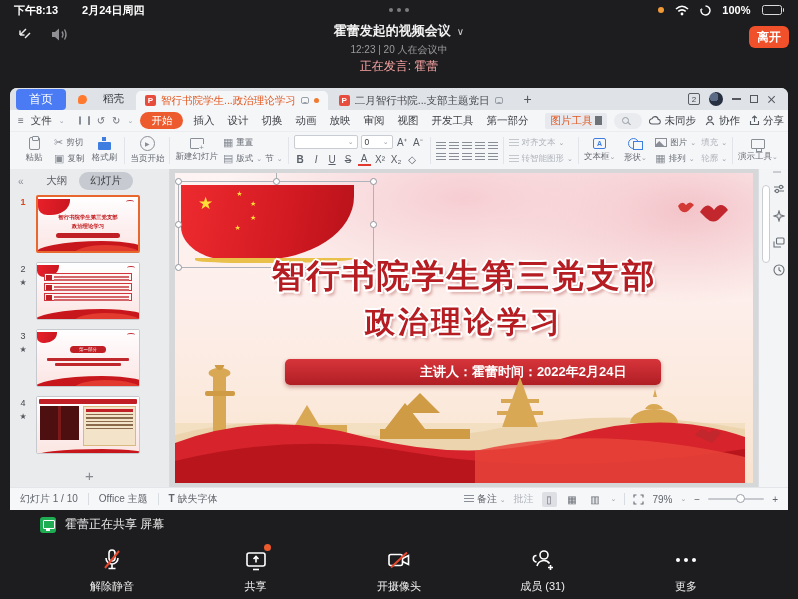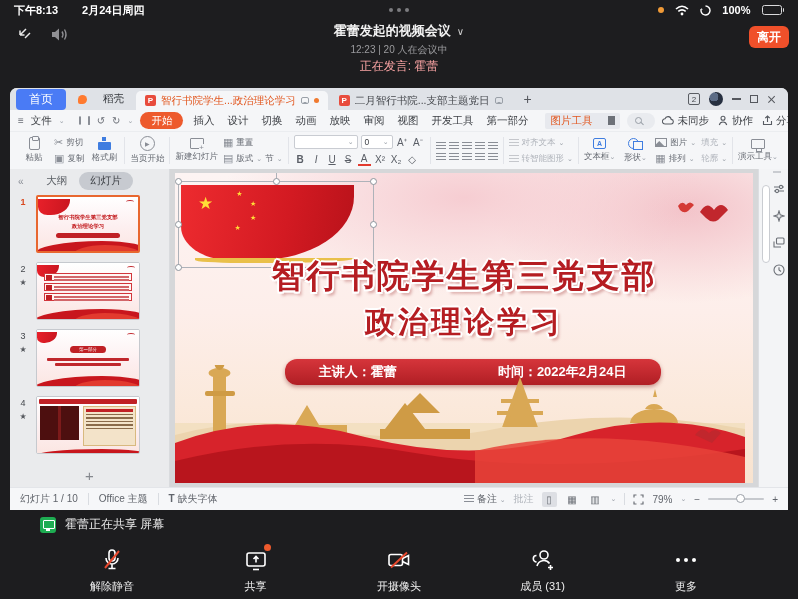--- a/index.html
+++ b/index.html
@@ -65,21 +65,21 @@
   .win-close::before { transform:rotate(45deg); } .win-close::after { transform:rotate(-45deg); }
 
   
   .wmenu { height:21px; display:flex; align-items:center; padding:0 8px; gap:7px; font-size:10.5px; color:#3c3f44; white-space:nowrap; }
   .wmenu .glyph { color:#6a6e76; font-size:10px; }
   .vdiv { width:1px; height:12px; background:#d9dce1; }
   .q-ic { width:10px; height:9px; border:1.1px solid #8a8e96; border-radius:1px; }
   .q-ic.tray { border-top:none; box-shadow:0 -3px 0 -1px #8a8e96; }
   .start-pill { background:#ed5a2d; color:#fff; padding:1.5px 11px; border-radius:10px; font-size:10.5px; }
   .menu-item { color:#3c3f44; padding:0 3px; }
-  .ctx-tab { color:#e2571f; background:#e7e9ee; padding:1px 5px; border-radius:2px; display:flex; align-items:center; gap:16px; }
+  .ctx-tab { color:#e2571f; background:#e7e9ee; padding:1px 5px; border-radius:2px; display:flex; align-items:center; gap:3px; }
   .ctx-tab i { width:7px; height:9px; background:#6d7178; }
   .wsearch { display:flex; align-items:center; gap:5px; background:#e9ebef; border-radius:10px;
              height:16px; padding:0 8px; width:138px; }
   .mag { width:7px; height:7px; border:1.3px solid #9aa0a8; border-radius:50%; position:relative; flex:none; }
   .mag::after { content:""; position:absolute; width:4px; height:1.3px; background:#9aa0a8; right:-3px; bottom:-1px; transform:rotate(45deg); }
   .wsearch input { border:none; background:transparent; outline:none; font-size:9.5px; width:100%;
                    font-family:"Liberation Sans",sans-serif; color:#3c3f44; }
   .wsearch input::placeholder { color:#9aa0a8; }
   .wm-right { display:flex; align-items:center; gap:9px; margin-left:auto; }
   .wm-act { display:flex; align-items:center; gap:3px; }
@@ -173,23 +173,23 @@
   .selbox { position:absolute; left:0.5%; top:2.5%; width:34%; height:28%; border:1px solid #aeb2b9; }
   .hdl { position:absolute; width:7px; height:7px; background:#fff; border:1px solid #8f959d; border-radius:50%; }
   .rot-line { position:absolute; left:50%; top:-12px; width:1px; height:12px; background:#aeb2b9; }
   .birds { position:absolute; right:4%; top:8%; }
   .title1 { position:absolute; left:0; right:0; top:26%; text-align:center; font-size:33px; font-weight:bold;
             color:#b51d22; letter-spacing:2px;
             text-shadow:-2px 0 #fff,2px 0 #fff,0 -2px #fff,0 2px #fff,-1.5px -1.5px #fff,1.5px 1.5px #fff,-1.5px 1.5px #fff,1.5px -1.5px #fff,3px 4px 3px rgba(150,30,30,.35); }
   .title2 { position:absolute; left:0; right:0; top:41.5%; text-align:center; font-size:30px; font-weight:bold;
             color:#b51d22; letter-spacing:3px;
             text-shadow:-2px 0 #fff,2px 0 #fff,0 -2px #fff,0 2px #fff,-1.5px -1.5px #fff,1.5px 1.5px #fff,-1.5px 1.5px #fff,1.5px -1.5px #fff,3px 4px 3px rgba(150,30,30,.35); }
-  .banner { position:absolute; left:19%; width:65%; top:60%; height:26px; border-radius:12px;
+  .banner { position:absolute; left:19%; width:65%; top:60%; height:26px; border-radius:5px;
             background:linear-gradient(180deg,#d6353b,#b01e24); box-shadow:0 2px 4px rgba(120,20,20,.4);
-            display:flex; align-items:center; justify-content:space-between; padding:0 34px;
+            display:flex; align-items:center; justify-content:flex-end; padding:0 34px;
             font-size:13px; font-weight:bold; color:#fff; }
   .deco { position:absolute; left:0; right:0; bottom:0; height:118px; }
 
   
   .rightbar { width:30px; background:#f3f4f6; border-left:1px solid #dcdee2; position:relative; }
   .vscroll { position:absolute; left:3px; top:16px; width:8px; height:78px; background:#fff;
              border:1px solid #c9ccd1; border-radius:4px; }
   .rb-icons { position:absolute; right:3px; top:14px; display:flex; flex-direction:column; gap:15px; align-items:center; }
   .rb-dash { position:absolute; right:7px; top:2px; width:8px; height:2px; background:#c9ccd1; }
 

